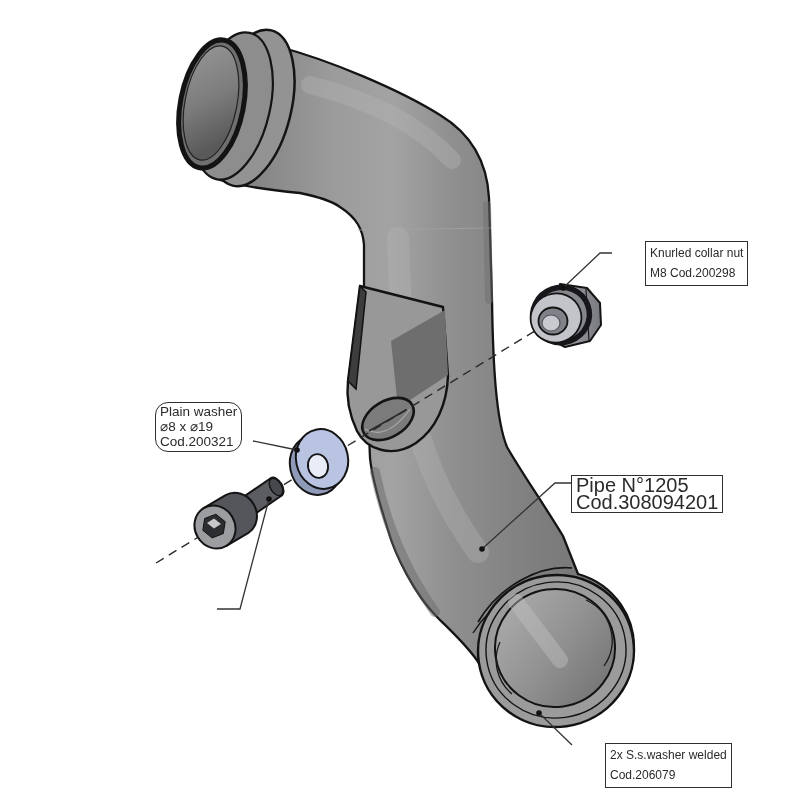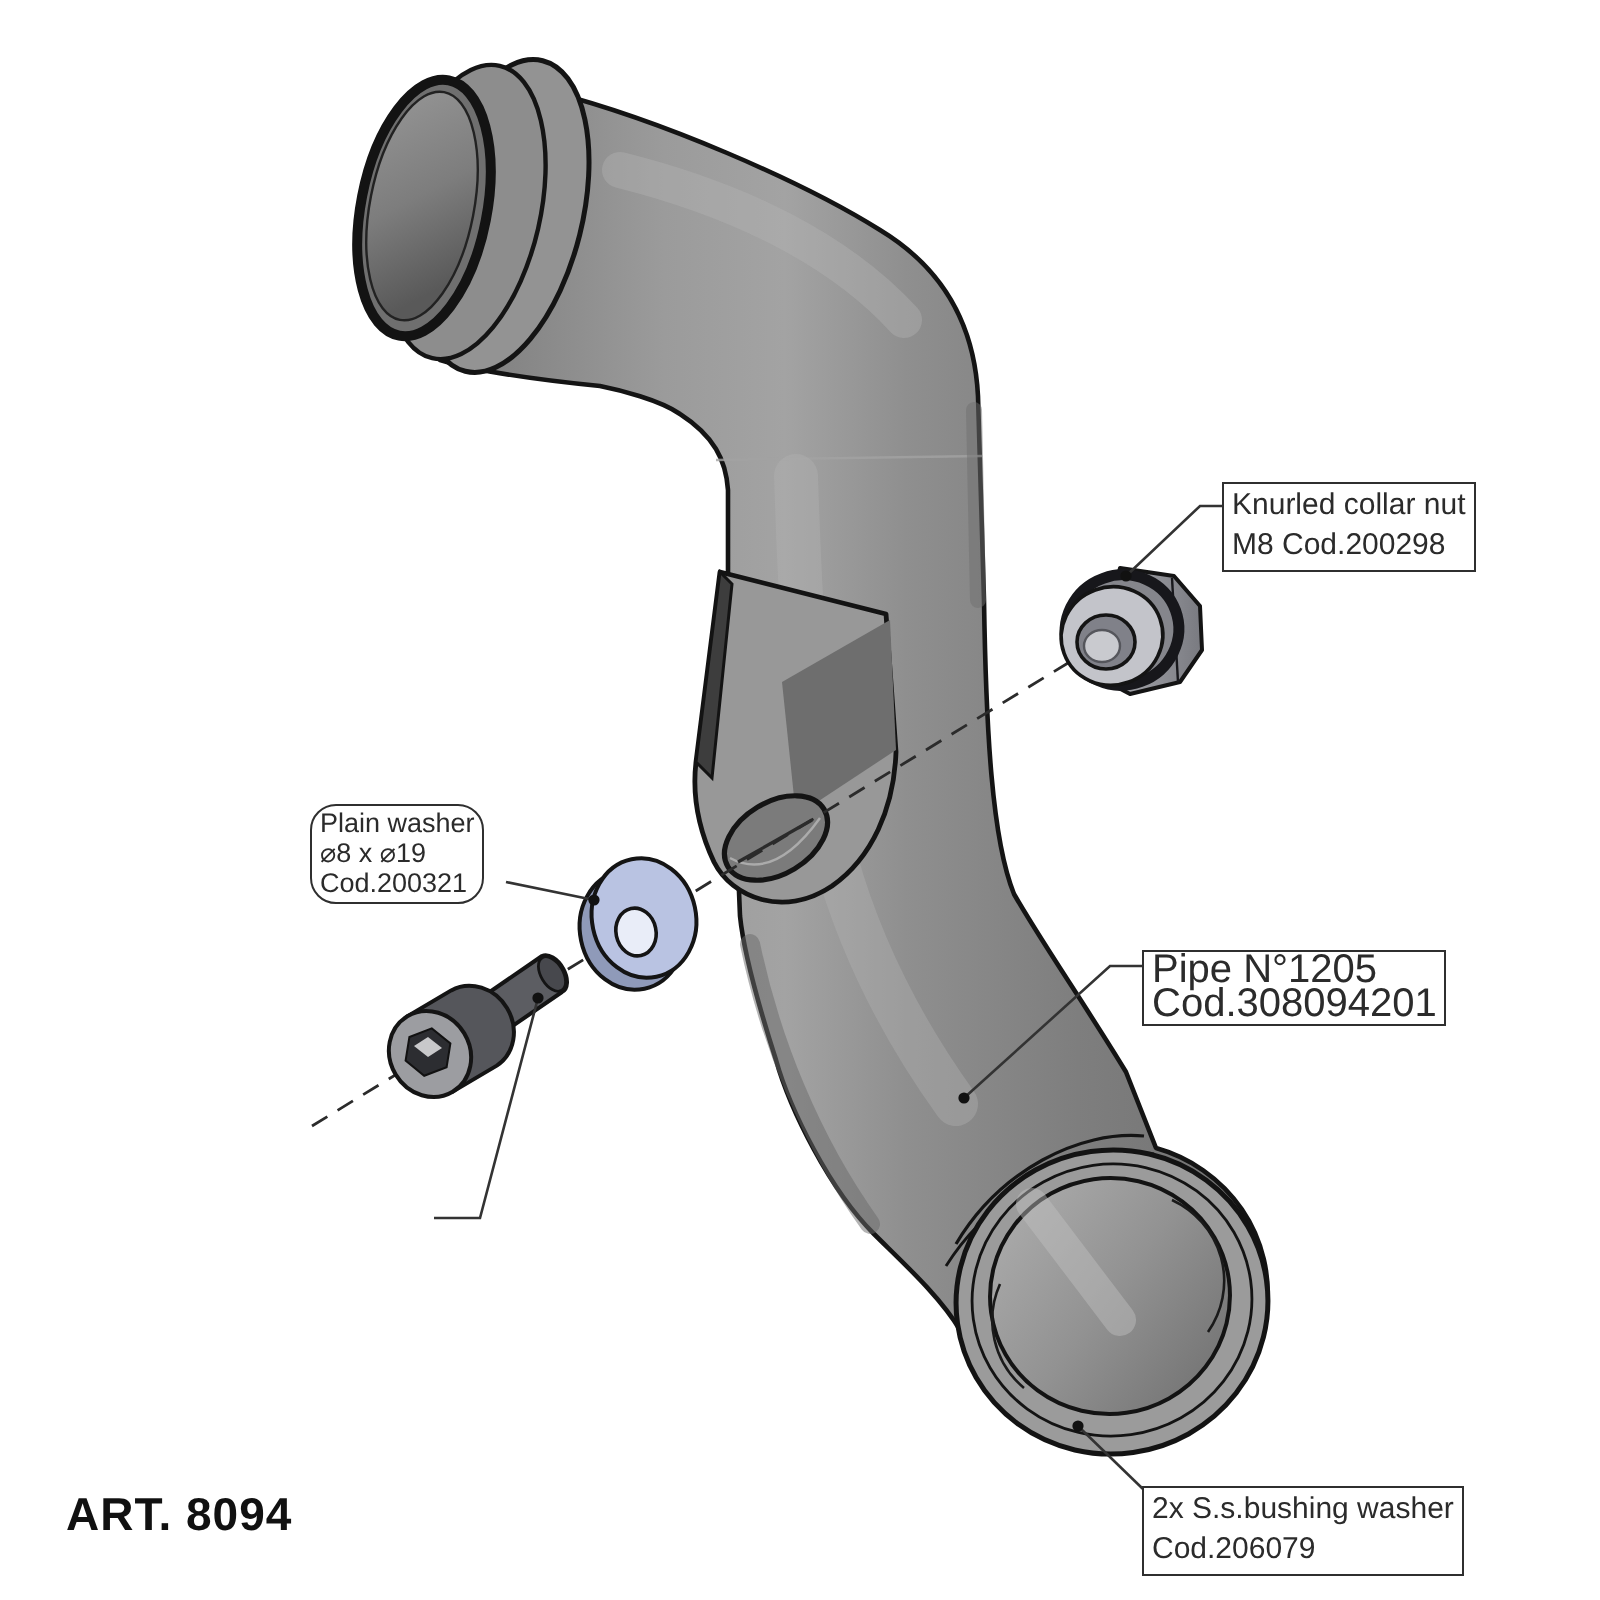--- a/index.html
+++ b/index.html
@@ -1,21 +1,21 @@
 <!DOCTYPE html>
 <html><head>
 <meta charset="utf-8">
 <style>
   html,body{margin:0;padding:0;background:#fff;}
   .stage{position:relative;width:800px;height:800px;background:#fff;overflow:hidden;
          font-family:"Liberation Sans",sans-serif;}
   .stage svg{position:absolute;left:0;top:0;}
   .callout{position:absolute;background:#fff;border:1.4px solid #2f2f2f;
            padding:1px 4px 2px 4px;color:#2b2b2b;white-space:nowrap;}
-  .callout.big{font-size:15px;line-height:20px;}
+  .callout.big{font-size:12px;line-height:20px;margin-left:34px;}
   .callout.mid{font-size:20px;line-height:16.5px;}
   .callout.small{font-size:13.5px;line-height:15px;}
   .artnum{position:absolute;left:33px;top:744px;font-size:23px;font-weight:bold;
           color:#111;letter-spacing:.5px;}
 </style>
 </head>
 <body>
 
 <div class="stage">
 
@@ -154,18 +154,17 @@
     <div>Cod.200321</div>
   </div>
 
 
   <div class="callout mid" style="left:571px;top:475px;">
     <div>Pipe N°1205</div>
     <div>Cod.308094201</div>
   </div>
 
   <div class="callout big" style="left:571px;top:743px;">
-    <div>2x S.s.bushing washer</div>
+    <div>2x S.s.washer welded</div>
     <div>Cod.206079</div>
   </div>
 
-  <div class="artnum">ART. 8094</div>
 </div>
 
 </body></html>

